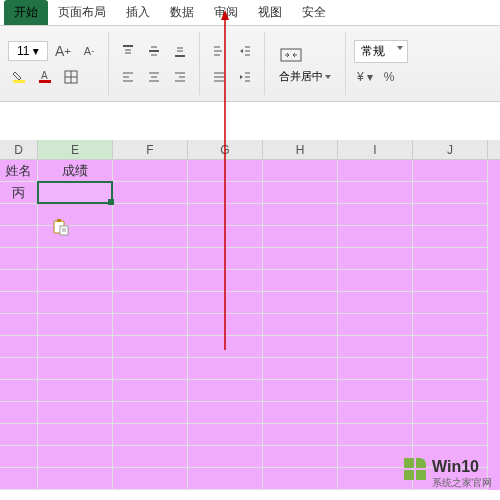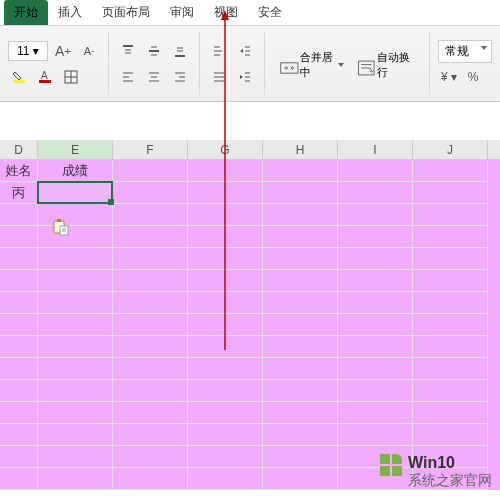--- a/index.html
+++ b/index.html
@@ -6,21 +6,21 @@
     body { font-family: "Microsoft YaHei", "SimSun", sans-serif; font-size: 12px; background: #fff; overflow: hidden; width: 500px; height: 500px; position: relative; }
     
     .ribbon-tabs { background: #fff; height: 26px; display: flex; align-items: center; padding-left: 4px; border-bottom: 1px solid #d0d0d0; }
     .tab { padding: 4px 10px; color: #333; cursor: pointer; height: 100%; display: flex; align-items: center; }
     .tab.active { background: #217346; color: #000000; border-radius: 3px 3px 0 0; }
     
     .ribbon-toolbar { background: linear-gradient(#f5f5f5, #eeeeee); height: 76px; display: flex; padding: 6px 0; border-bottom: 1px solid #ccc; }
     .group { display: flex; flex-direction: column; padding: 0 8px; border-right: 1px solid #d8d8d8; justify-content: center; }
     .row { display: flex; gap: 4px; align-items: center; }
     .btn { width: 22px; height: 20px; display: flex; align-items: center; justify-content: center; cursor: pointer; color: #555; }
-    .big-btn { display: flex; flex-direction: row; align-items: flex-end; padding: 4px 6px; cursor: pointer; }
+    .big-btn { display: flex; flex-direction: column; align-items: flex-start; padding: 4px 6px; cursor: pointer; }
     .big-btn .label { font-size: 11px; margin-top: 2px; display: flex; align-items: center; gap: 2px; }
     .dropdown-caret { width: 0; height: 0; border-left: 3px solid transparent; border-right: 3px solid transparent; border-top: 4px solid #666; }
     
     .format-group { padding: 0 8px; display: flex; flex-direction: column; justify-content: center; gap: 4px; }
     .format-select { border: 1px solid #ccc; padding: 2px 20px 2px 6px; font-size: 12px; background: #fff; min-width: 54px; position: relative; }
     .currency-row { display: flex; gap: 2px; align-items: center; }
     
     .column-headers { display: flex; background: #e8e8e8; height: 20px; border-bottom: 1px solid #ccc; margin-top: 38px; }
     .col-header { border-right: 1px solid #ccc; text-align: center; line-height: 20px; color: #555; font-size: 12px; }
     .col-header.d { width: 38px; }
@@ -39,29 +39,30 @@
     
     .paste-icon { position: absolute; width: 18px; height: 18px; }
     
     .arrow-annotation { position: absolute; pointer-events: none; }
     
     .watermark { position: absolute; bottom: 10px; right: 8px; display: flex; align-items: flex-start; gap: 6px; }
     .watermark-logo { display: flex; gap: 2px; }
     .dot { width: 10px; height: 10px; background: #7cb342; border-radius: 1px; }
     .watermark-text { color: #333; }
     .watermark-text .main { font-size: 16px; font-weight: bold; }
-    .watermark-text .sub { font-size: 14px; color: #666; }
+    .watermark-text .sub { font-size: 10px; color: #666; }
   </style>
 </head>
 <body>
 
 <div class="ribbon-tabs">
   <div class="tab active">开始</div>
+  <div class="tab">页面布局</div>
   <div class="tab">插入</div>
-  <div class="tab">页面布局</div>
+  <div class="tab">数据</div>
   <div class="tab">审阅</div>
   <div class="tab">视图</div>
   <div class="tab">安全</div>
 </div>
 
 <div class="ribbon-toolbar">
   <div class="group">
     <div class="row">
       <div style="border:1px solid #ccc;background:#fff;width:40px;height:20px;display:flex;align-items:center;justify-content:center;">11 ▾</div>
       <div class="btn" style="font-size:14px;">A<sup>+</sup></div>
@@ -180,30 +181,20 @@
     <div class="big-btn">
       <svg width="24" height="24" viewBox="0 0 24 24">
           <rect x="2" y="6" width="20" height="12" fill="none" stroke="#555"></rect>
           <path d="M6 12 L10 12 M8 10 L10 12 L8 14 M18 12 L14 12 M16 10 L14 12 L16 14" stroke="#555" fill="none"></path>
         </svg>
       <div class="label">
           <span>合并居中</span>
           <span class="dropdown-caret"></span>
         </div>
     </div>
-    <div class="big-btn">
-      <svg width="24" height="24" viewBox="0 0 24 24">
-          <rect x="3" y="4" width="18" height="16" fill="none" stroke="#555"></rect>
-          <line x1="6" y1="8" x2="18" y2="8" stroke="#555"></line>
-          <path d="M6 12 L15 12 Q18 12 18 15 L18 16 M16 15 L18 17 L20 15" stroke="#555" fill="none"></path>
-        </svg>
-      <div class="label">
-          <span>自动换行</span>
-        </div>
-    </div>
   </div>
 
   <div class="format-group">
     <div class="format-select">
       <span>常规</span>
       <span style="position:absolute;right:4px;top:5px;" class="dropdown-caret"></span>
     </div>
     <div class="currency-row">
       <div class="btn">¥ ▾</div>
       <div class="btn">%</div>

